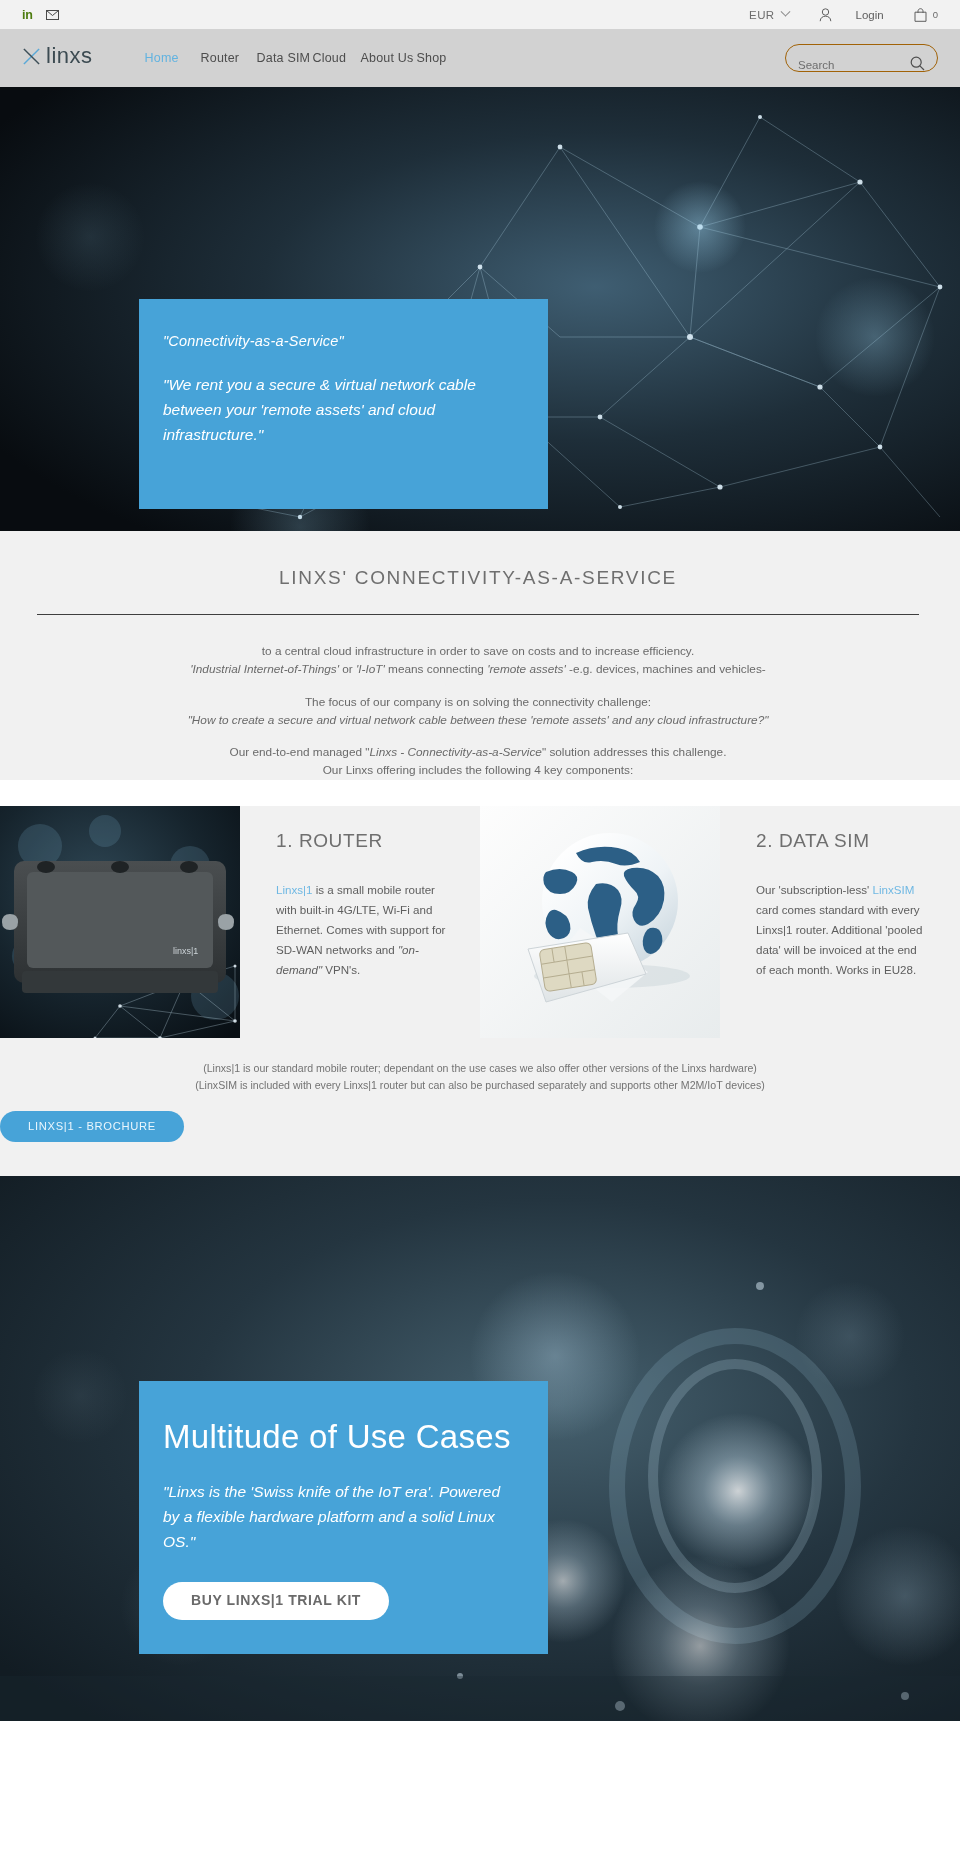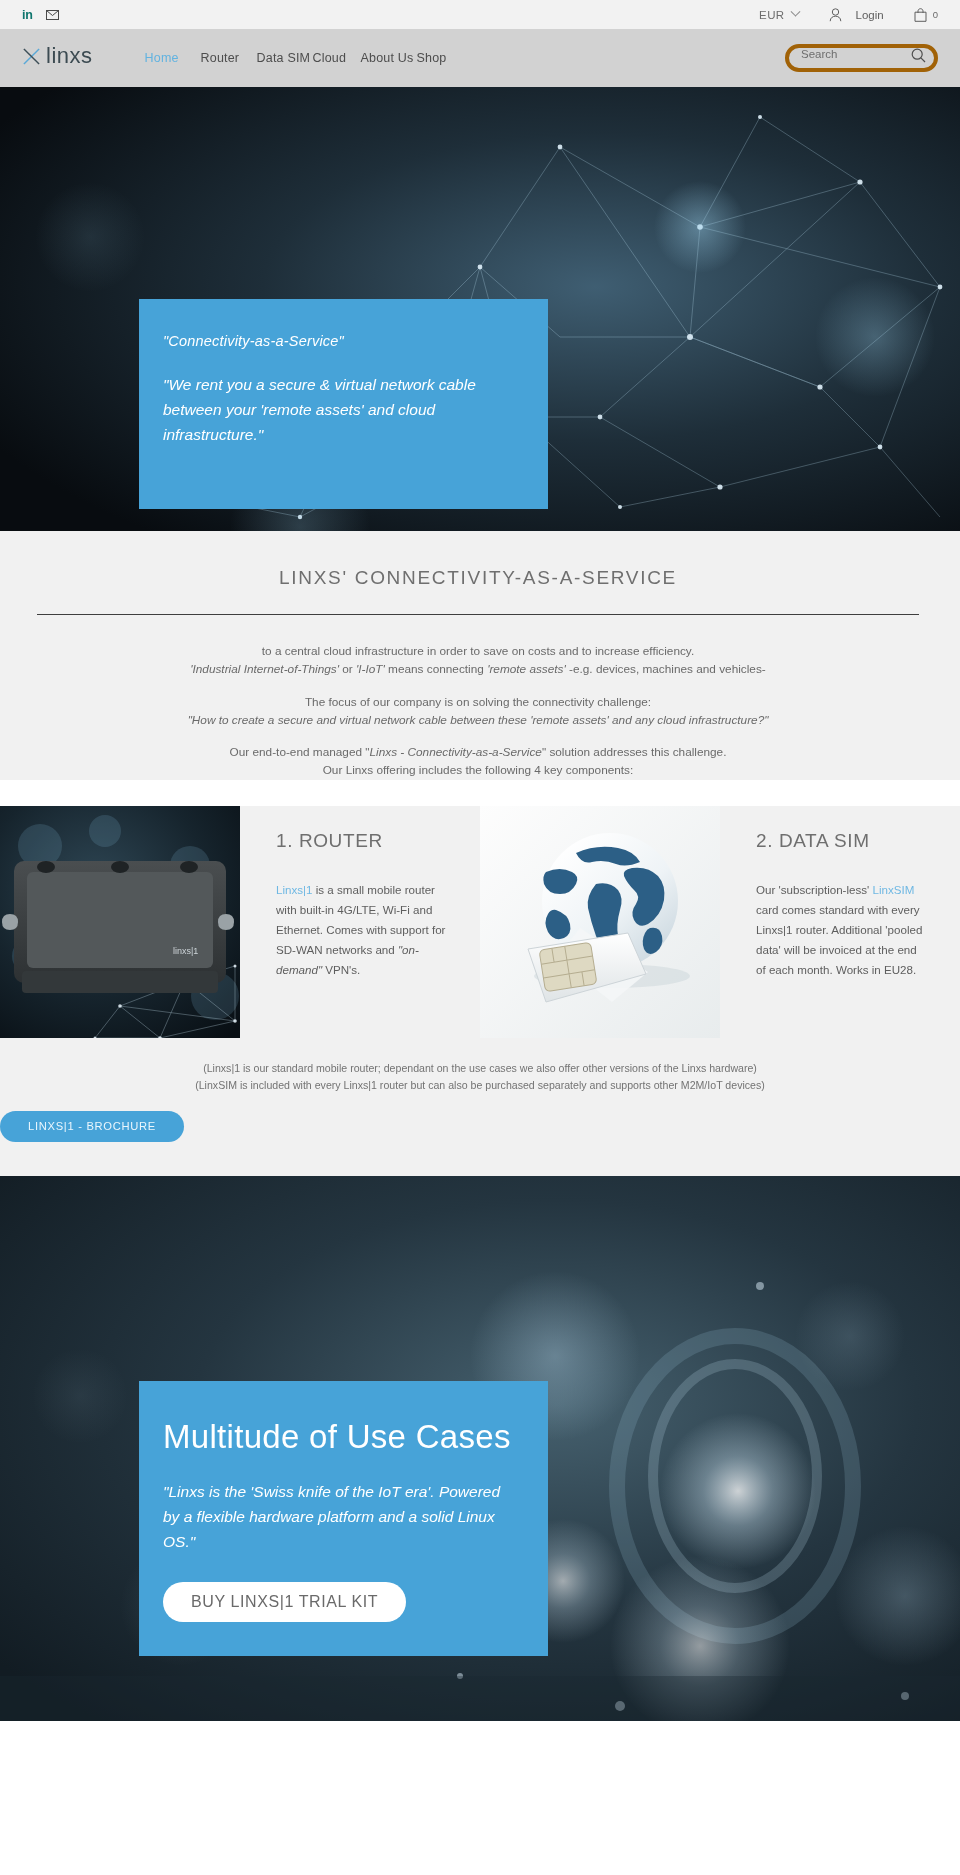--- a/index.html
+++ b/index.html
@@ -17,27 +17,27 @@
     background: #f2f2f2;
     display: flex;
     align-items: center;
     padding: 0 22px;
     font-size: 11.5px;
     color: #555;
   }
   .topbar-left { display: flex; align-items: center; gap: 13px; }
   .topbar-right { margin-left: auto; display: flex; align-items: center; gap: 30px; }
   .ic-in {
-    font-weight: bold; font-size: 12.5px; color: #0f766e;
+    font-weight: bold; font-size: 12.5px; color: #4d7c0f;
     font-family: "Liberation Sans", sans-serif; letter-spacing: -0.3px;
   }
   .ic-mail { display: inline-flex; }
   .cur { display: flex; align-items: center; gap: 7px; color: #6d6d6d; font-size: 11.5px; letter-spacing: .4px; }
   .chev { display: inline-block; width: 7px; height: 7px; border-right: 1px solid #8a8a8a; border-bottom: 1px solid #8a8a8a; transform: rotate(45deg) translate(-2px,-2px); }
-  .login { display: flex; align-items: center; gap: 14px; color: #5f5f5f; font-size: 11.5px; }
+  .login { display: flex; align-items: center; gap: 24px; color: #5f5f5f; font-size: 11.5px; }
   .cart { display: flex; align-items: center; gap: 6px; color: #5f5f5f; font-size: 11.5px; }
   .cart-count { font-size: 9.5px; color: #6a6a6a; }
 
   
   .header {
     height: 58px;
     background: #d2d2d2;
     display: flex;
     align-items: flex-start;
     padding: 12px 22px 0 22px;
@@ -64,24 +64,24 @@
     cursor: pointer;
   }
   .nav-item.wide { width: 48px; }
   .nav-item.active { color: #62b3e0; }
   .searchwrap {
     position: absolute;
     right: 22px;
     top: 15px;
     width: 153px;
     height: 28px;
-    border: 4px solid #a16207;
+    border: 1px solid #a16207;
     border-radius: 16px;
     display: flex;
-    align-items: flex-start;
+    align-items: flex-end;
     padding: 0 12px;
     background: transparent;
   }
   .searchwrap input {
     border: 0; outline: 0; background: transparent;
     font-size: 11.5px; color: #575757; width: 110px;
     font-family: "Liberation Sans", sans-serif;
   }
   .searchwrap input::placeholder { color: #6e6e6e; }
   .search-ic { margin-left: auto; display: flex; }
@@ -111,27 +111,28 @@
   }
   .hero-sub {
     font-style: italic; font-size: 15.5px; color: #ffffff;
     line-height: 1.62; margin-bottom: 28px; font-weight: 400;
   }
   .pill-white {
     display: inline-block;
     background: #ffffff;
     border-radius: 20px;
     color: #6a6a6a;
-    font-size: 16px;
+    font-size: 14px;
     letter-spacing: .6px;
     padding: 9px 28px;
     text-align: center;
     line-height: 1.38;
     min-width: 165px;
     cursor: pointer;
+    font-weight: bold;
   }
 
   
   .caas { background: #f1f1f1; padding: 36px 4px 0 0; }
   .caas-title {
     text-align: center; font-size: 19px; color: #6f6f6f;
     font-weight: 400; letter-spacing: 1.7px; margin-bottom: 25px;
   }
   .rule { height: 1px; background: #3f3f3f; margin: 0 37px 27px 37px; }
   .caas p {

